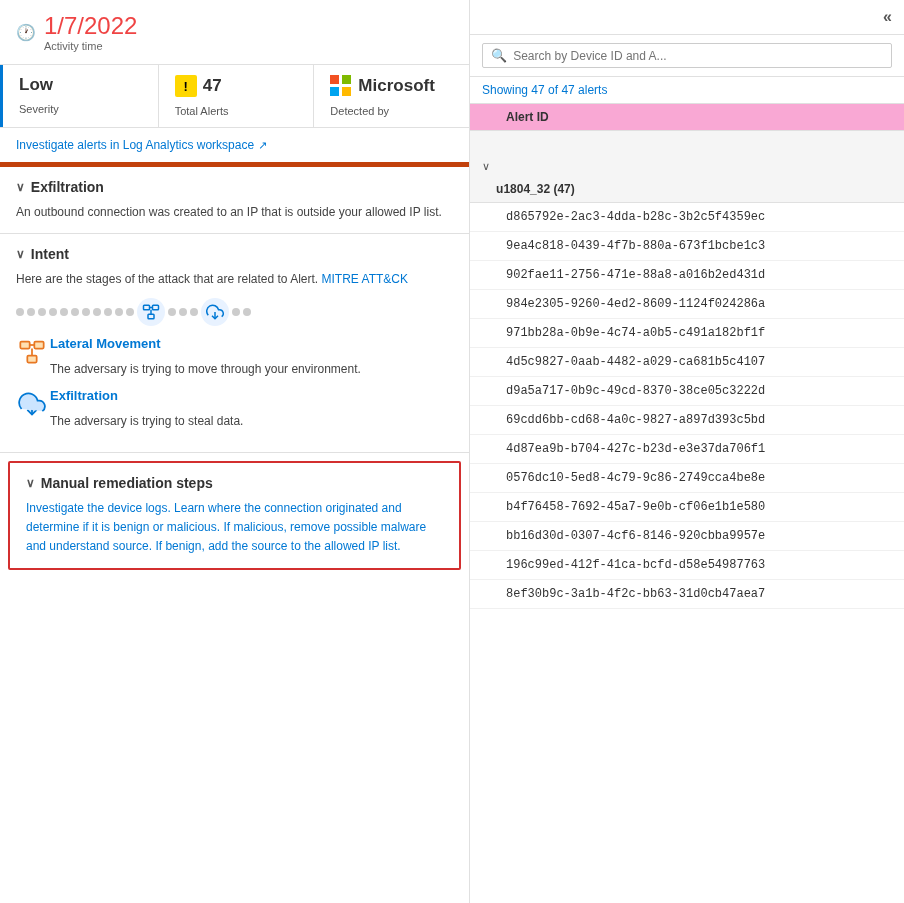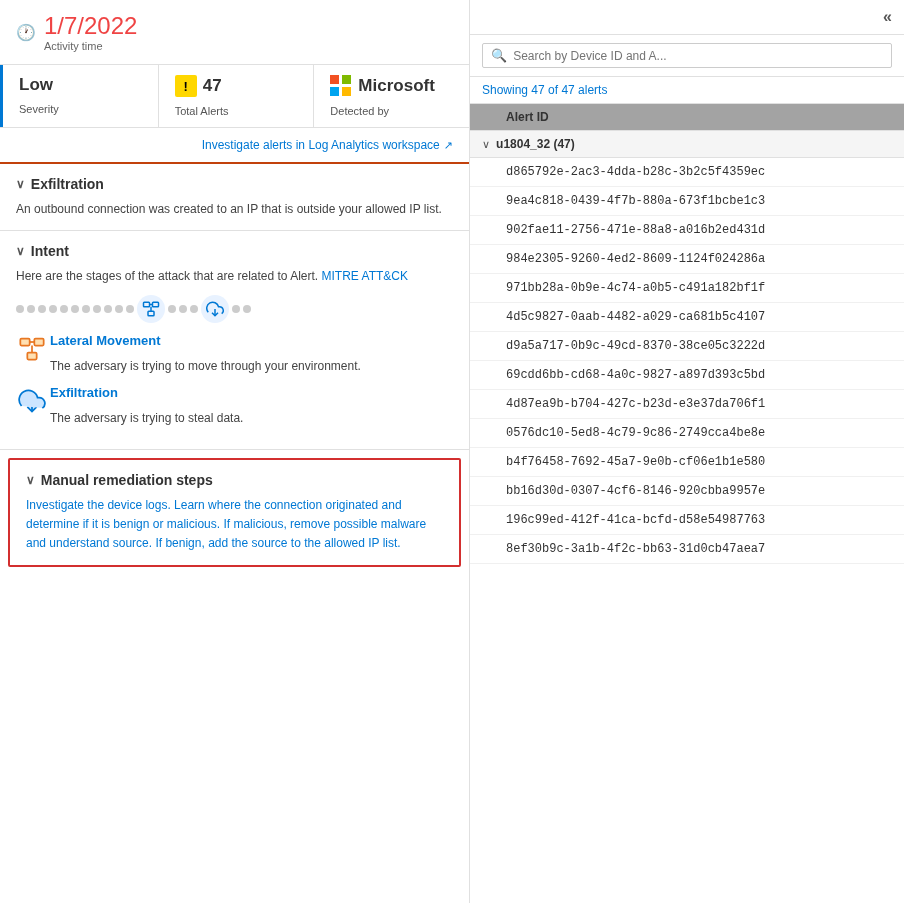--- a/index.html
+++ b/index.html
@@ -69,28 +69,27 @@
       gap: 2px;
     }
     .ms-sq { width: 9px; height: 9px; }
     .ms-red { background: #f25022; }
     .ms-green { background: #7fba00; }
     .ms-blue { background: #00a4ef; }
     .ms-yellow { background: #ffb900; }
 
     .investigate-link {
       padding: 10px 16px;
-      border-bottom: 2px solid #c2410c;
+      border-bottom: 5px solid #c2410c;
       color: #0078d4;
       font-size: 12px;
       cursor: pointer;
       display: flex;
       align-items: center;
       gap: 4px;
-      justify-content: flex-end;
     }
     .investigate-link a { color: #0078d4; text-decoration: none; }
     .ext-icon { font-size: 11px; }
 
     .section {
       padding: 12px 16px;
       border-bottom: 1px solid #e0e0e0;
     }
     .section-header {
       display: flex;
@@ -225,34 +224,34 @@
 
     .alerts-table {
       flex: 1;
       overflow-y: auto;
     }
     .table-header {
       display: flex;
       align-items: center;
       padding: 6px 12px;
       border-bottom: 1px solid #e0e0e0;
-      background: #a3a3a3;
+      background: #f9a8d4;
     }
     .col-expand { width: 24px; }
     .col-alert-id { font-size: 12px; font-weight: 600; color: #333; }
 
     .group-row {
       display: flex;
       align-items: center;
       padding: 6px 12px;
       border-bottom: 1px solid #e0e0e0;
       background: #f5f5f5;
       gap: 6px;
     }
-    .group-label { font-size: 12px; font-weight: 600; color: #333; }
+    .group-label { font-size: 12px; font-weight: 600; color: #333; margin-top: 45px; }
 
     .alert-row {
       display: flex;
       align-items: center;
       padding: 7px 12px 7px 36px;
       border-bottom: 1px solid #f0f0f0;
     }
     .alert-id-text { font-size: 12px; color: #333; font-family: 'Courier New', monospace; }
 
     .chevron-down { color: #555; font-size: 11px; }

